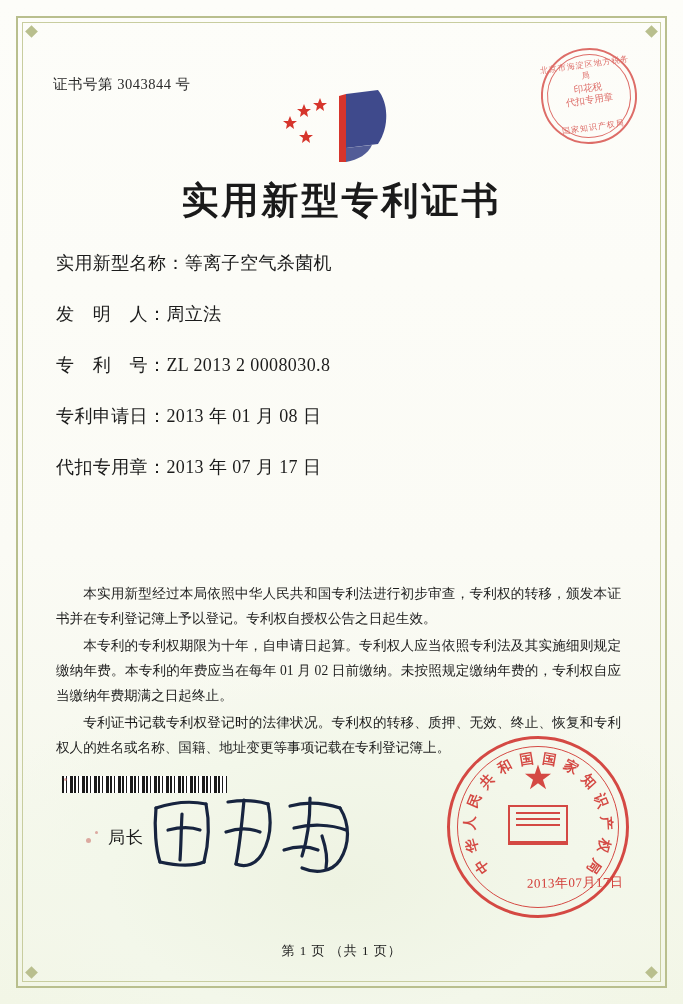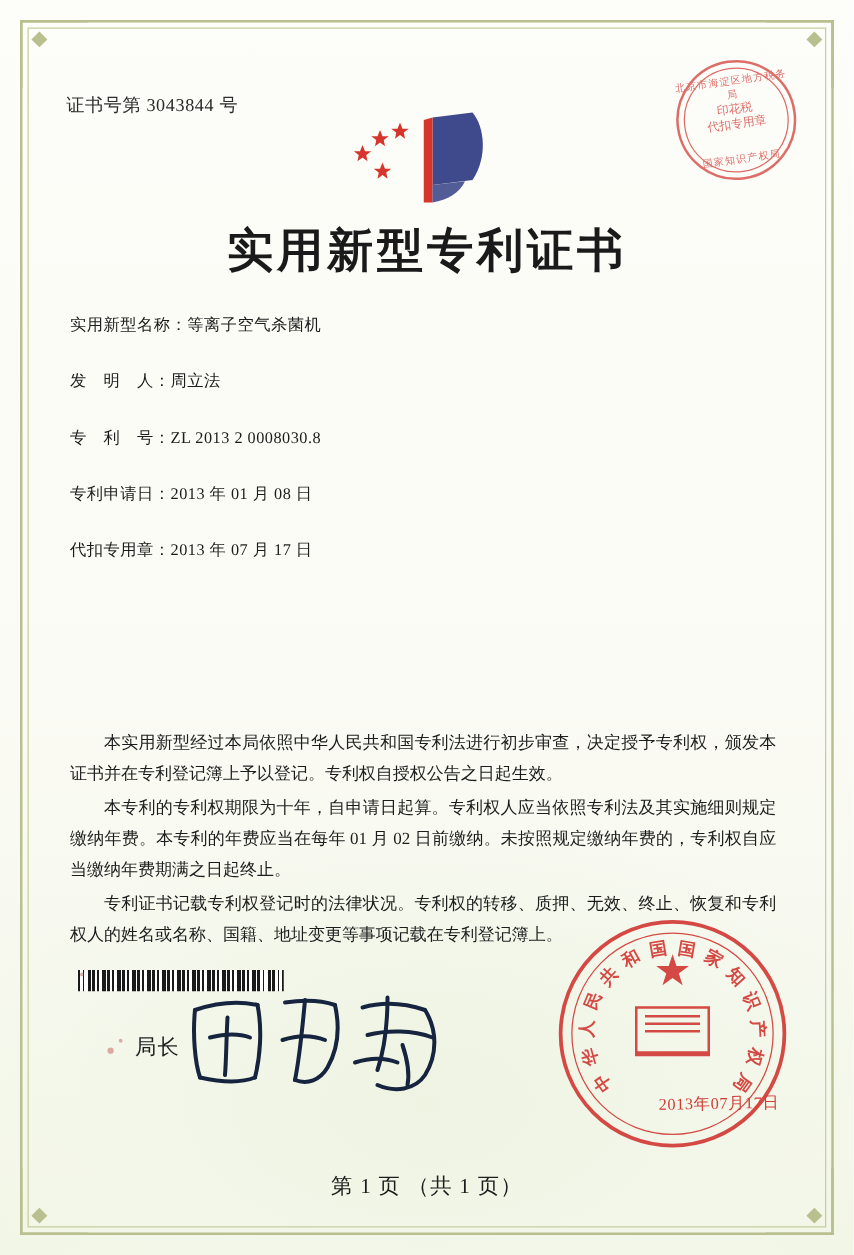--- a/index.html
+++ b/index.html
@@ -135,21 +135,21 @@
   .fields {
     position: absolute;
     left: 16px;
     top: 215px;
     right: 0;
   }
   .field-row {
     display: flex;
     align-items: baseline;
     margin-bottom: 27px;
-    font-size: 13px;
+    font-size: 18px;
     color: #1c1c1c;
   }
   .field-label {
     white-space: pre;
     letter-spacing: 0.4px;
   }
   .field-value {
     letter-spacing: 0.4px;
   }
 
@@ -274,21 +274,21 @@
     letter-spacing: 0.5px;
     transform: rotate(-1deg);
   }
 
   
   .footer {
     position: absolute;
     left: 0; right: 0;
     bottom: 8px;
     text-align: center;
-    font-size: 17px;
+    font-size: 13px;
     color: #1c1c1c;
     letter-spacing: 1px;
   }
 
   .ink-dot {
     position: absolute;
     background: #c96a62;
     border-radius: 50%;
     opacity: 0.55;
   }
@@ -358,21 +358,21 @@
         <span class="field-label">专利申请日：</span>
         <span class="field-value">2013 年 01 月 08 日</span>
       </div>
       <div class="field-row">
         <span class="field-label">代扣专用章：</span>
         <span class="field-value">2013 年 07 月 17 日</span>
       </div>
     </div>
 
     <div class="body-text">
-      <p>本实用新型经过本局依照中华人民共和国专利法进行初步审查，决定授予专利权，颁发本证书并在专利登记簿上予以登记。专利权自授权公告之日起生效。</p>
+      <p>本实用新型经过本局依照中华人民共和国专利法进行初步审查，专利权的转移，颁发本证书并在专利登记簿上予以登记。专利权自授权公告之日起生效。</p>
       <p>本专利的专利权期限为十年，自申请日起算。专利权人应当依照专利法及其实施细则规定缴纳年费。本专利的年费应当在每年 01 月 02 日前缴纳。未按照规定缴纳年费的，专利权自应当缴纳年费期满之日起终止。</p>
       <p>专利证书记载专利权登记时的法律状况。专利权的转移、质押、无效、终止、恢复和专利权人的姓名或名称、国籍、地址变更等事项记载在专利登记簿上。</p>
     </div>
 
     <div class="barcode"></div>
 
     <div class="ink-dot" style="left:46px; top:802px; width:5px; height:5px;"></div>
     <div class="ink-dot" style="left:55px; top:795px; width:3px; height:3px;"></div>
     <div class="ink-dot" style="left:24px; top:742px; width:3px; height:3px;"></div>
 

